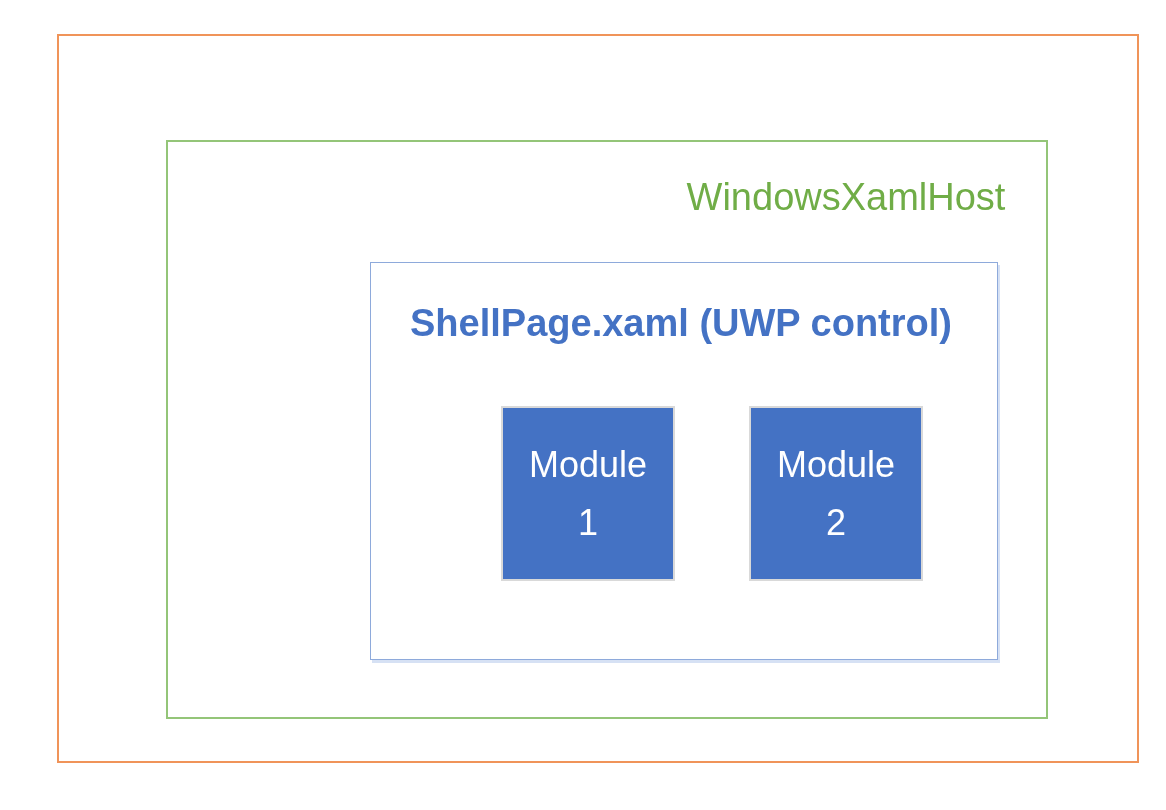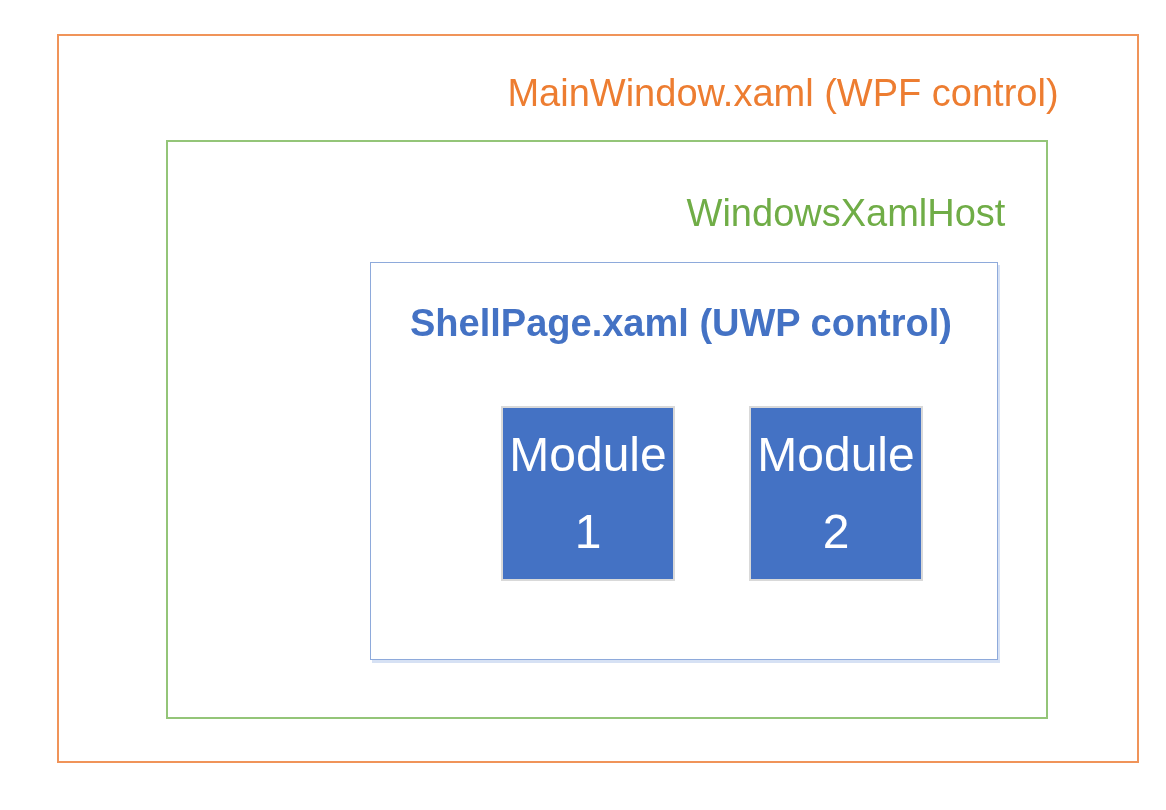--- a/index.html
+++ b/index.html
@@ -40,54 +40,53 @@
     line-height: 1.25;
     text-align: center;
     white-space: nowrap;
     font-weight: 400;
   }
   .outer-title {
     left: 420px; top: 70px; width: 726px;
     color: #ED7D31;
   }
   .host-title {
-    left: 596px; top: 190px; width: 500px;
+    left: 596px; top: 174px; width: 500px;
     color: #70AD47;
   }
   .shell-title {
     left: 391px; top: 300px; width: 580px;
     color: #4472C4;
     font-weight: bold;
   }
   .module {
     position: absolute;
     top: 406px;
     width: 174px; height: 175px;
     background: #4472C4;
     border: 2px solid #D9D9D9;
     display: flex;
     flex-direction: column;
     align-items: center;
     justify-content: center;
     color: #ffffff;
-    font-size: 48px;
+    font-size: 36px;
     line-height: 1.6;
     text-align: center;
   }
   .module-1 { left: 501px; }
   .module-2 { left: 749px; }
   .module span { display: block; }
 </style>
 </head>
 <body>
 
 <div class="canvas">
 
   <div class="box outer-box"></div>
-  <div class="box-title outer-title">MainWindow.xaml (WPF control)</div>
 
   <div class="box host-box"></div>
   <div class="box-title host-title">WindowsXamlHost</div>
 
   <div class="box shell-box"></div>
   <div class="box-title shell-title">ShellPage.xaml (UWP control)</div>
 
   <div class="module module-1">
     <span>Module</span>
     <span>1</span>

